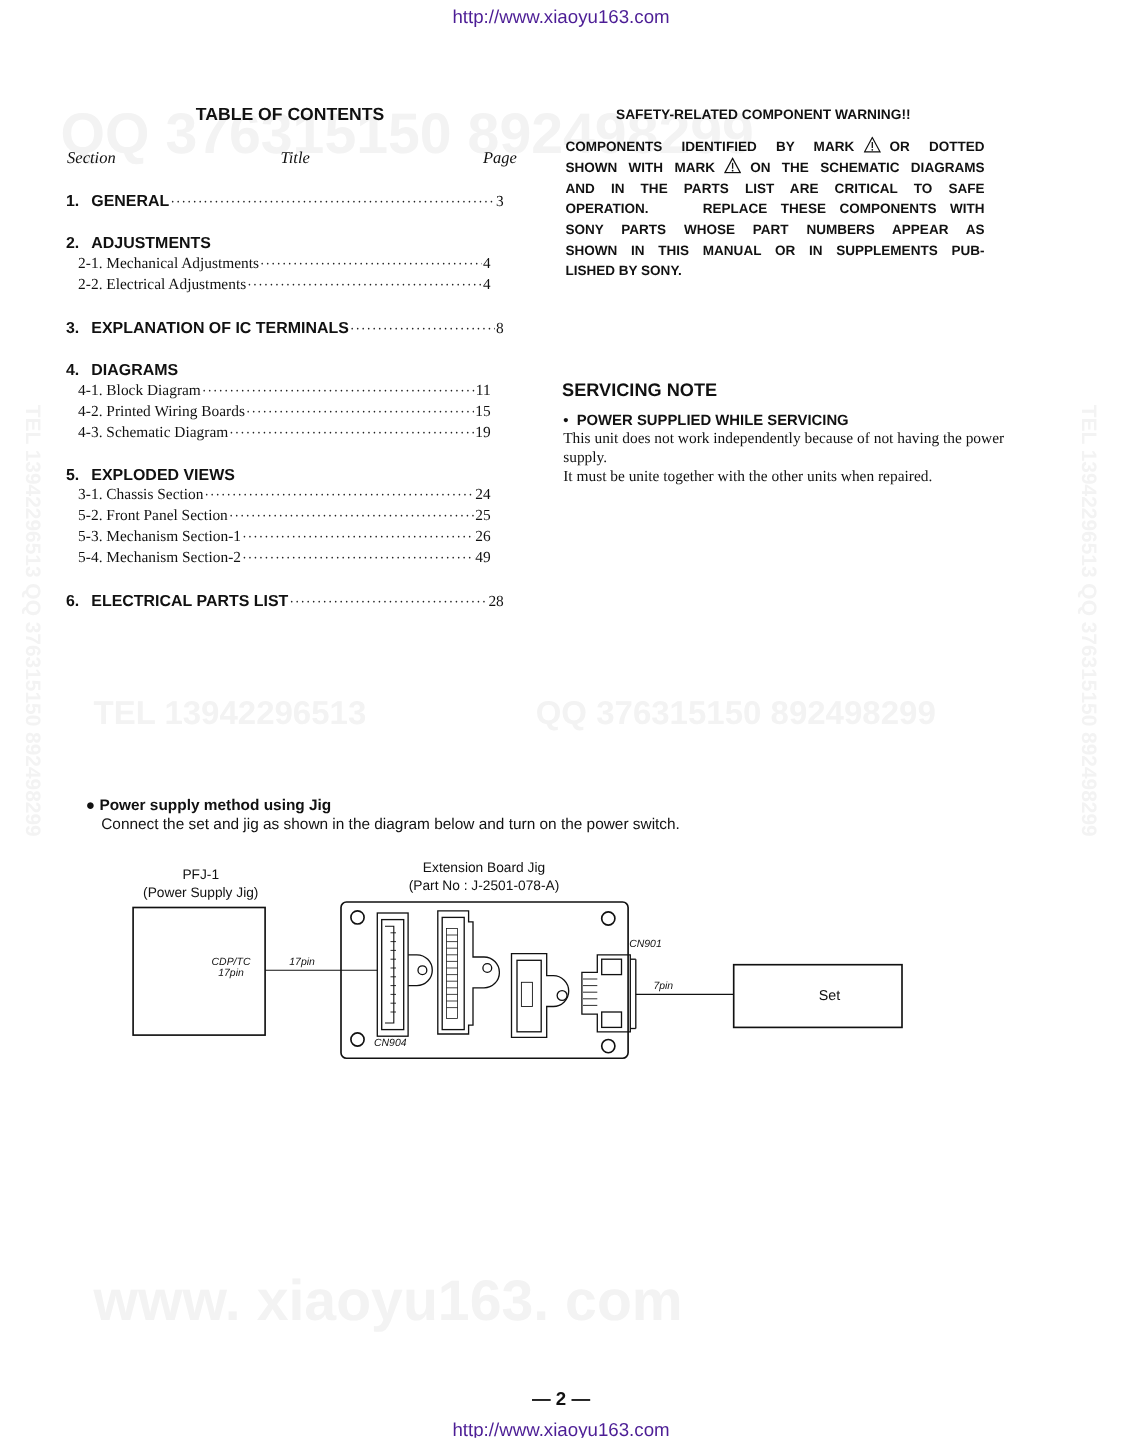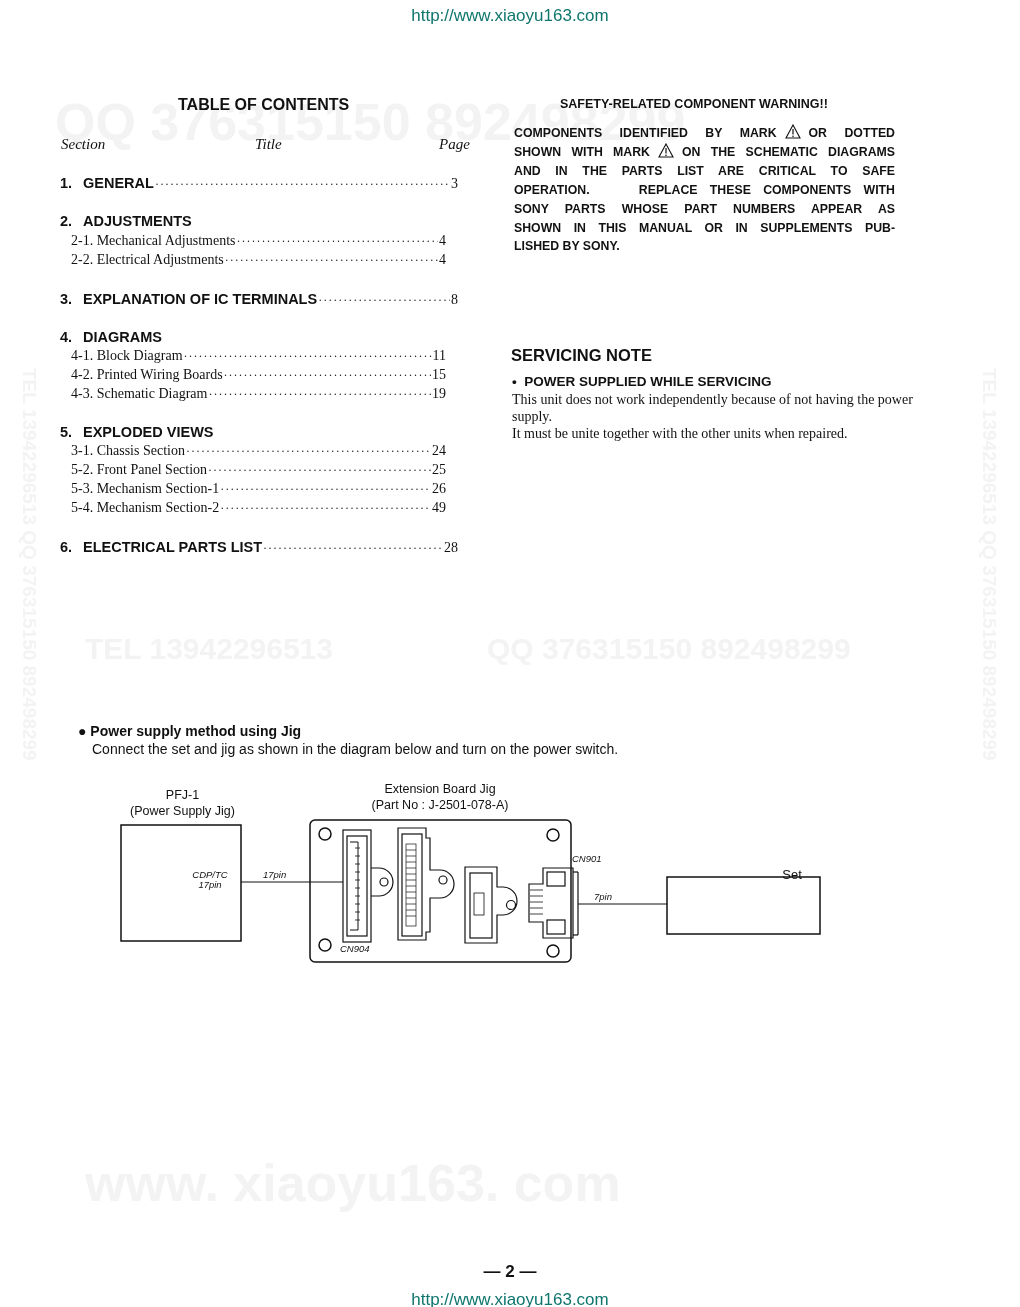--- a/index.html
+++ b/index.html
@@ -1,21 +1,21 @@
 <!DOCTYPE html>
 <html><head>
 <meta charset="utf-8">
 <style>
   html, body { margin: 0; padding: 0; background: #ffffff; }
   body { width: 1020px; height: 1307px; position: relative; overflow: hidden; color: #111; }
   .abs { position: absolute; }
   .sans { font-family: "Liberation Sans", "DejaVu Sans", sans-serif; }
   .serif { font-family: "Liberation Serif", "DejaVu Serif", serif; }
 
-  .url { color: #0f766e; font-size: 17px; left: 0; width: 1020px; text-align: center; }
+  .url { color: #4c1d95; font-size: 17px; left: 0; width: 1020px; text-align: center; }
   .wm { color: #f3f3f3; font-weight: bold; white-space: nowrap; font-family: "Liberation Sans", sans-serif; }
 
   
   .toc-title { left: 178px; top: 96px; font-size: 16px; font-weight: bold; }
   .toc-hdr { top: 136px; font-size: 15px; font-style: italic; }
   .toc-line { left: 60px; width: 398px; display: flex; align-items: baseline; white-space: nowrap; overflow: hidden; }
   .toc-line.sec { font-family: "Liberation Sans", sans-serif; font-weight: bold; font-size: 14.5px; }
   .toc-line.sub { left: 71px; width: 375px; font-family: "Liberation Serif", serif; font-size: 14px; }
   .toc-line .num { display: inline-block; width: 23px; }
   .toc-line .dots { flex: 1; overflow: hidden; font-family: "Liberation Serif", serif; font-weight: normal; font-size: 12px; letter-spacing: 1px; margin: 0 1px; color: #222; }
@@ -176,21 +176,21 @@
 <div class="abs dlabel sans" style="left:355px;top:782px;width:170px;">Extension Board Jig</div>
 <div class="abs dlabel sans" style="left:355px;top:798px;width:170px;">(Part No : J-2501-078-A)</div>
 <div class="abs ilabel sans" style="left:185px;top:870px;width:50px;text-align:center;line-height:10px;">
   <div>CDP/TC</div>
   <div>17pin</div>
 </div>
 <div class="abs ilabel sans" style="left:263px;top:869px;">17pin</div>
 <div class="abs ilabel sans" style="left:536px;top:853px;margin-left:36px;">CN901</div>
 <div class="abs ilabel sans" style="left:340px;top:943px;">CN904</div>
 <div class="abs ilabel sans" style="left:594px;top:891px;">7pin</div>
-<div class="abs dlabel sans" style="left:667px;top:867px;width:174px;font-size:13px;margin-left:38px;">Set</div>
+<div class="abs dlabel sans" style="left:667px;top:897px;width:174px;font-size:13px;">Set</div>
 
 <svg class="abs" style="left:0;top:0;" width="1020" height="1307">
   <g fill="none" stroke="#111" stroke-width="1.5">
     <rect x="121" y="825" width="120" height="116"></rect>
     <line x1="241" y1="882" x2="343" y2="882" stroke-width="1"></line>
 
     <rect x="310" y="820" width="261" height="142" rx="5"></rect>
     <circle cx="325" cy="834" r="6"></circle>
     <circle cx="553" cy="835" r="6"></circle>
     <circle cx="325" cy="945" r="6"></circle>

